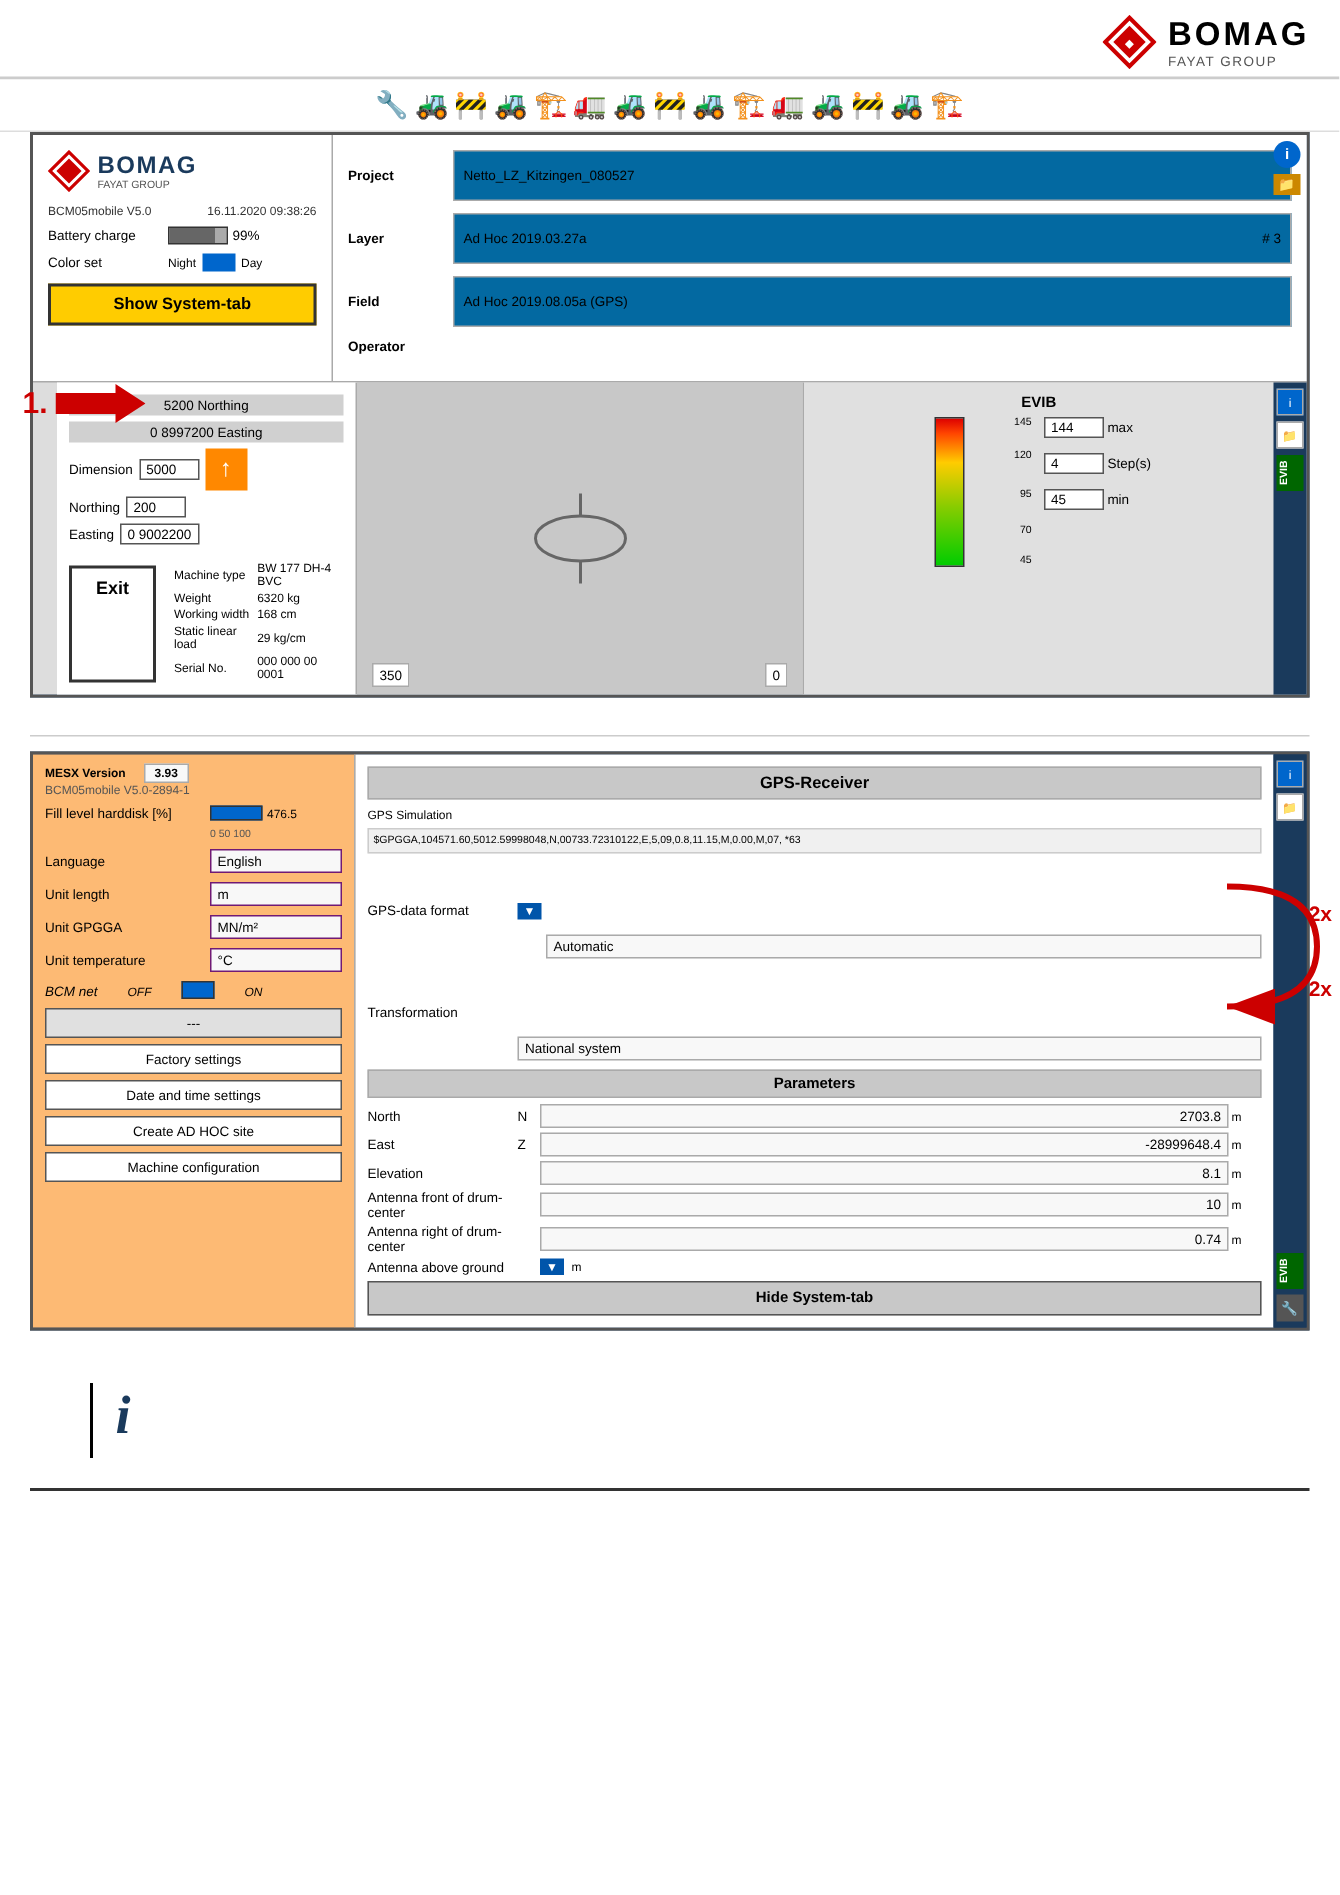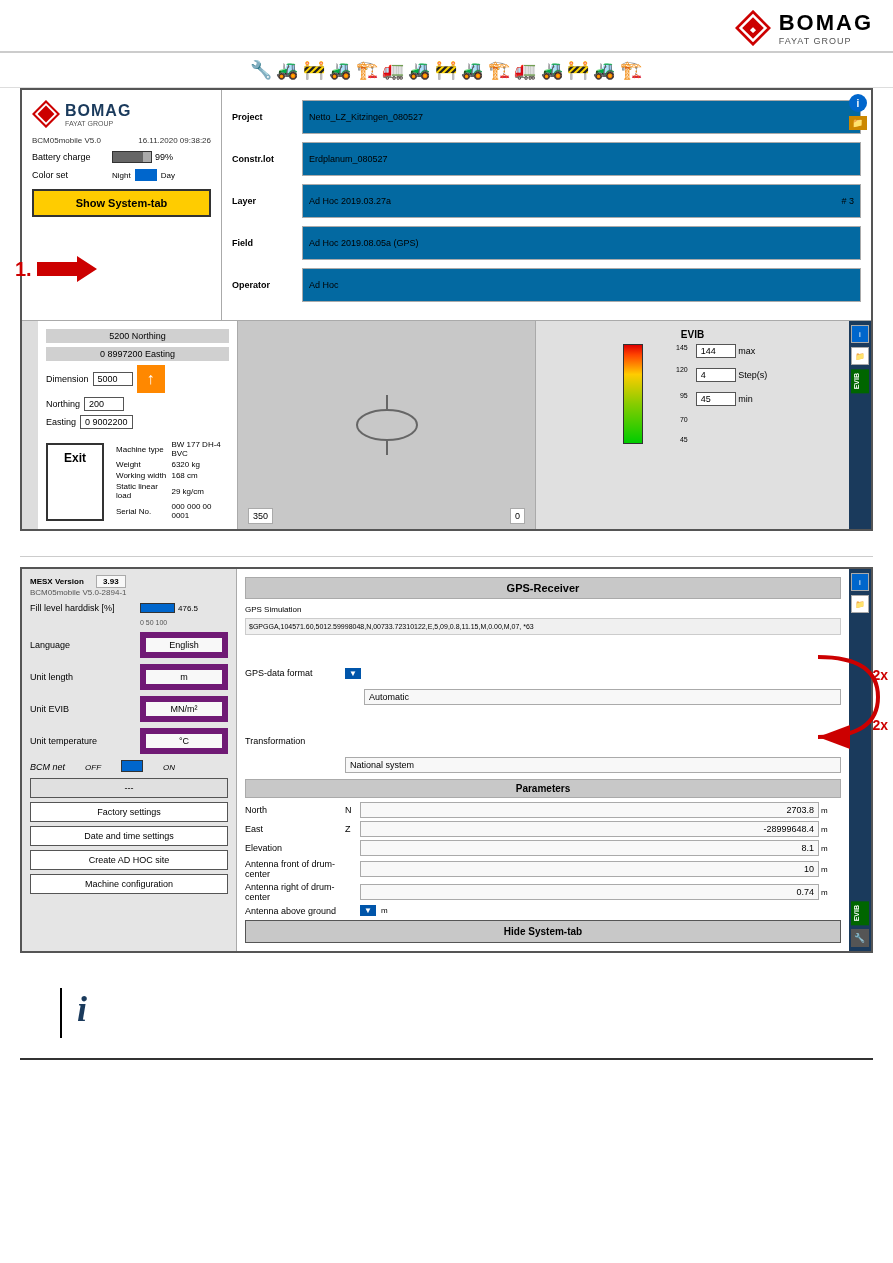--- a/index.html
+++ b/index.html
@@ -268,21 +268,21 @@
     .screenshot-panel2 {
       border: 2px solid #555;
       background: #1a3a5c;
       margin-bottom: 25px;
       position: relative;
       display: flex;
     }
 
     .panel2-left {
       flex: 0 0 215px;
-      background: #e5e5e5;
+      background: #fdba74;
       padding: 8px;
       border-right: 1px solid #aaa;
     }
 
     .panel2-mesx {
       font-size: 8px;
       font-weight: bold;
       margin-bottom: 2px;
     }
     .panel2-version {
@@ -294,26 +294,25 @@
       display: flex;
       align-items: center;
       margin-bottom: 6px;
       font-size: 9px;
     }
     .panel2-row-label {
       width: 110px;
       font-size: 9px;
     }
     .panel2-row-value {
-      border: 6px solid #701a75;
+      border: 1px solid #701a75;
       padding: 2px 4px;
       font-size: 9px;
       background: #f8f8f8;
       flex: 1;
-      text-align: center;
     }
     .fill-bar {
       display: flex;
       align-items: center;
       gap: 3px;
     }
     .fill-bar-inner {
       width: 35px;
       height: 10px;
       background: #0066cc;
@@ -662,37 +661,32 @@
           </div>
           <div class="show-system-btn">Show System-tab</div>
         </div>
 
         <div class="panel1-right">
           <div class="project-row">
             <span class="project-label">Project</span>
             <span class="project-value">Netto_LZ_Kitzingen_080527</span>
           </div>
           <div class="project-row">
-            <span class="project-label">Constr.lot</span>
-            <span class="project-value">Erdplanum_080527</span>
-          </div>
-          <div class="project-row">
             <span class="project-label">Layer</span>
             <span class="project-value with-hash">
               <span>Ad Hoc 2019.03.27a</span>
               <span># 3</span>
             </span>
           </div>
           <div class="project-row">
             <span class="project-label">Field</span>
             <span class="project-value">Ad Hoc 2019.08.05a (GPS)</span>
           </div>
           <div class="project-row">
             <span class="project-label">Operator</span>
-            <span class="project-value">Ad Hoc</span>
           </div>
         </div>
       </div>
 
       <div class="panel1-bottom" style="background:#ddd;">
 
         <div class="panel1-bottom-left" style="background:#fff;">
           <div class="gps-coords">5200 Northing</div>
           <div class="gps-coords">0 8997200 Easting</div>
           <div class="dimension-row">
@@ -811,21 +805,21 @@
 
         <div class="panel2-row">
           <span class="panel2-row-label">Language</span>
           <span class="panel2-row-value">English</span>
         </div>
         <div class="panel2-row">
           <span class="panel2-row-label">Unit length</span>
           <span class="panel2-row-value">m</span>
         </div>
         <div class="panel2-row">
-          <span class="panel2-row-label">Unit EVIB</span>
+          <span class="panel2-row-label">Unit GPGGA</span>
           <span class="panel2-row-value">MN/m²</span>
         </div>
         <div class="panel2-row">
           <span class="panel2-row-label">Unit temperature</span>
           <span class="panel2-row-value">°C</span>
         </div>
 
         <div class="bcm-net-row">
           <span>BCM net</span>
           <span class="off-label">OFF</span>

